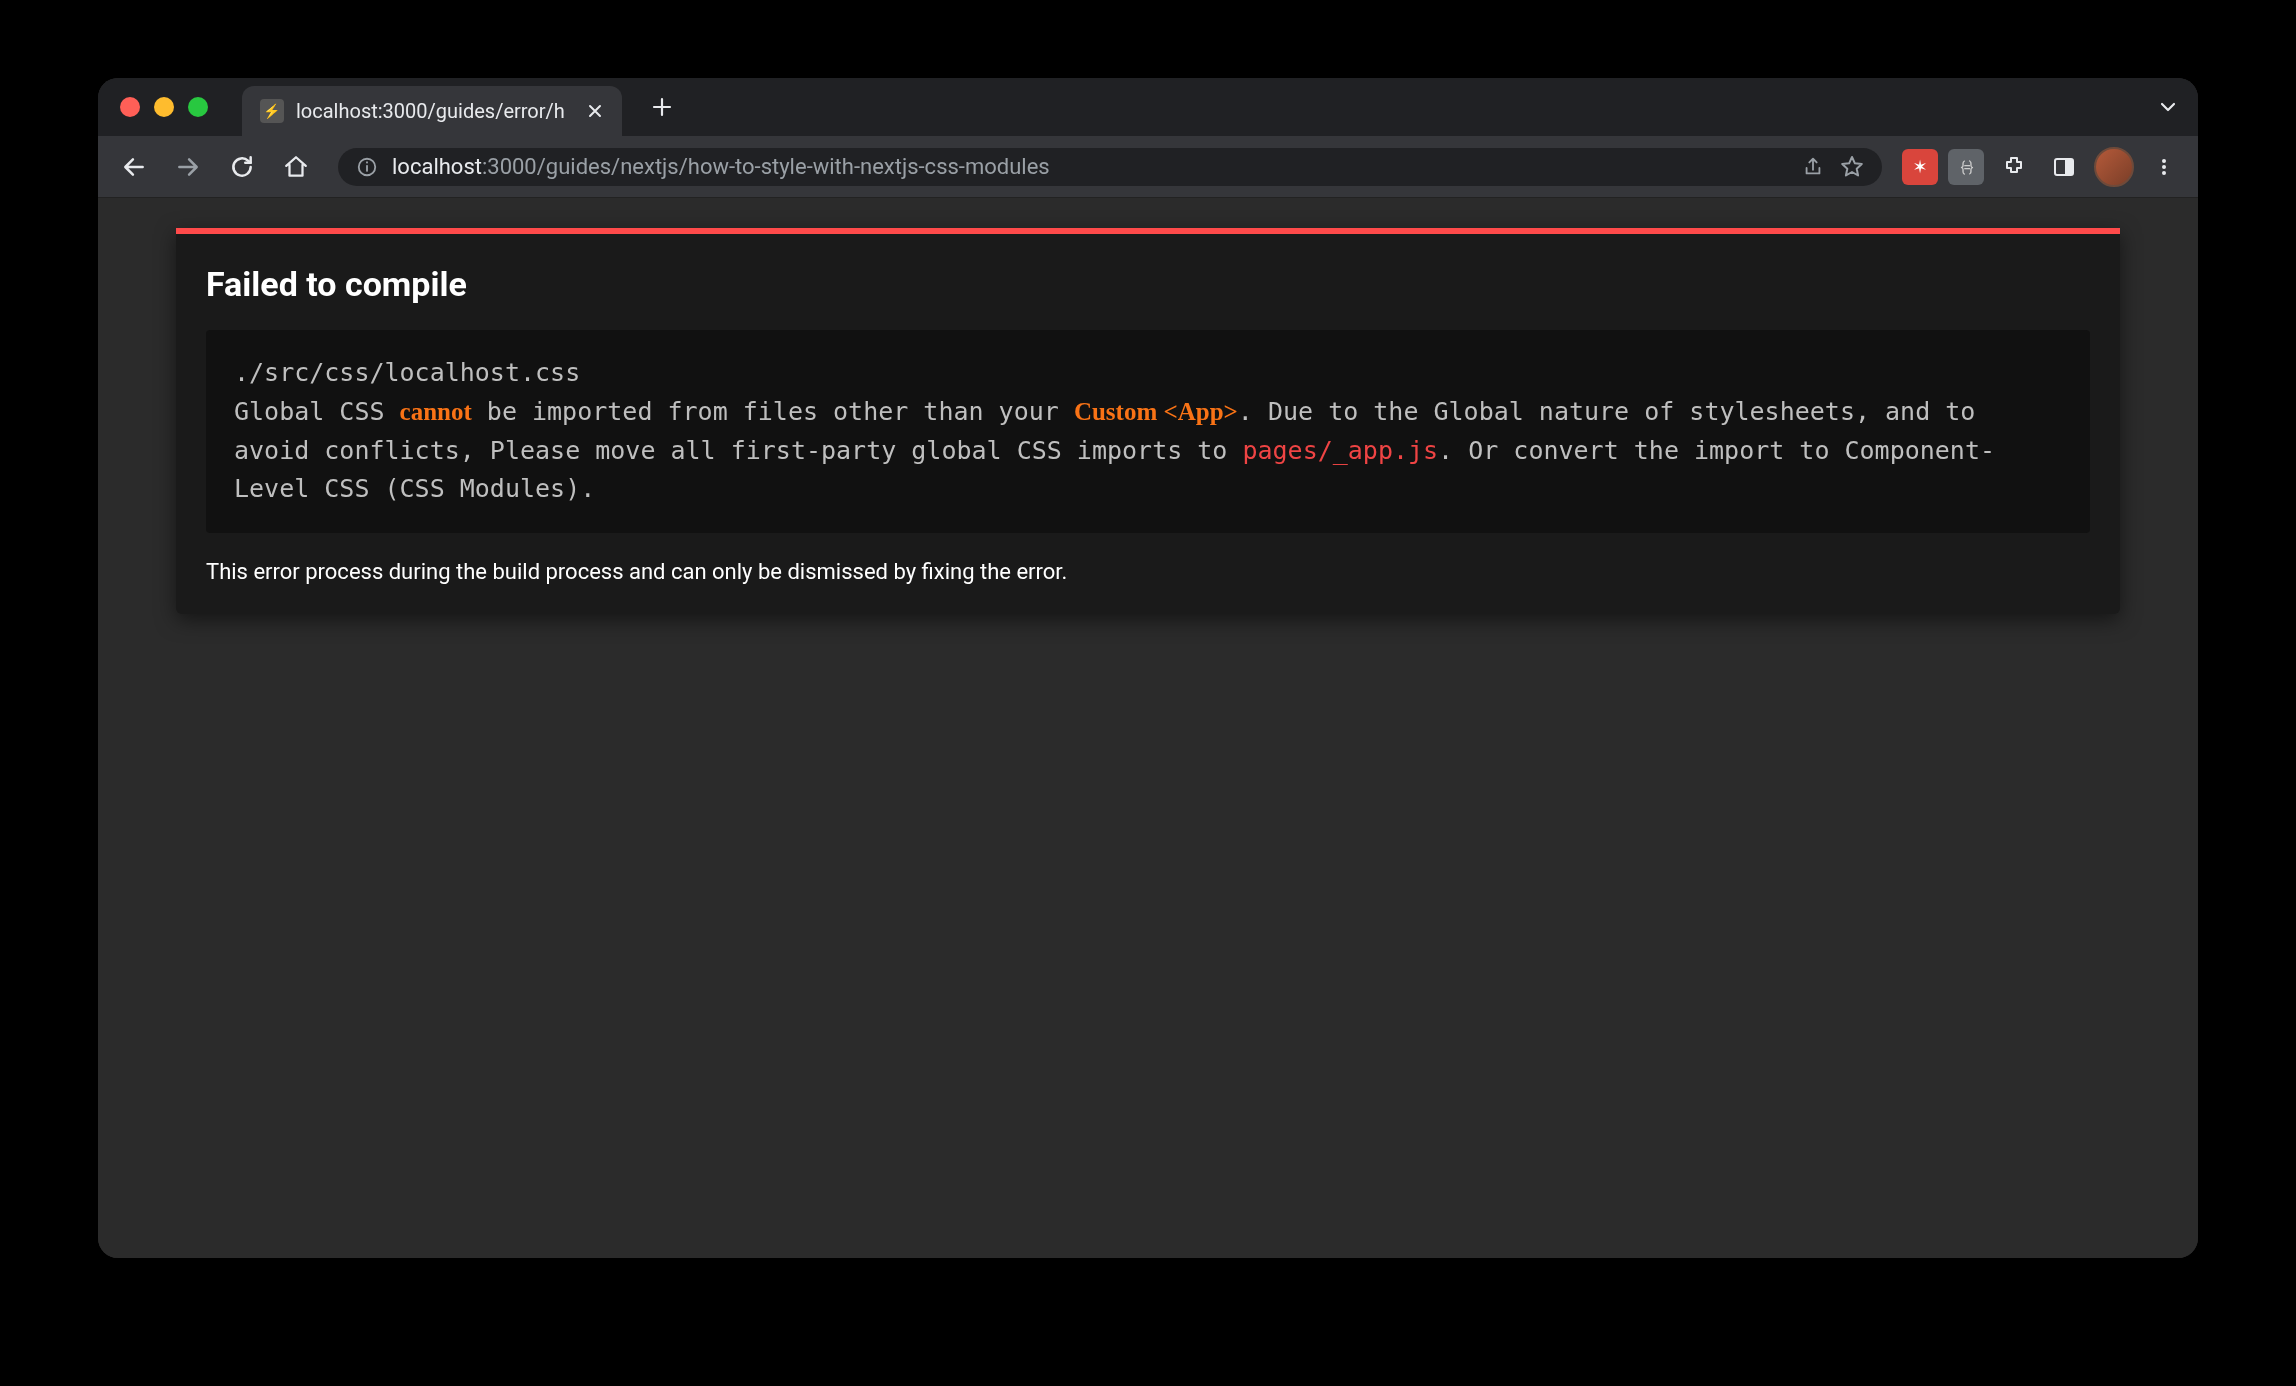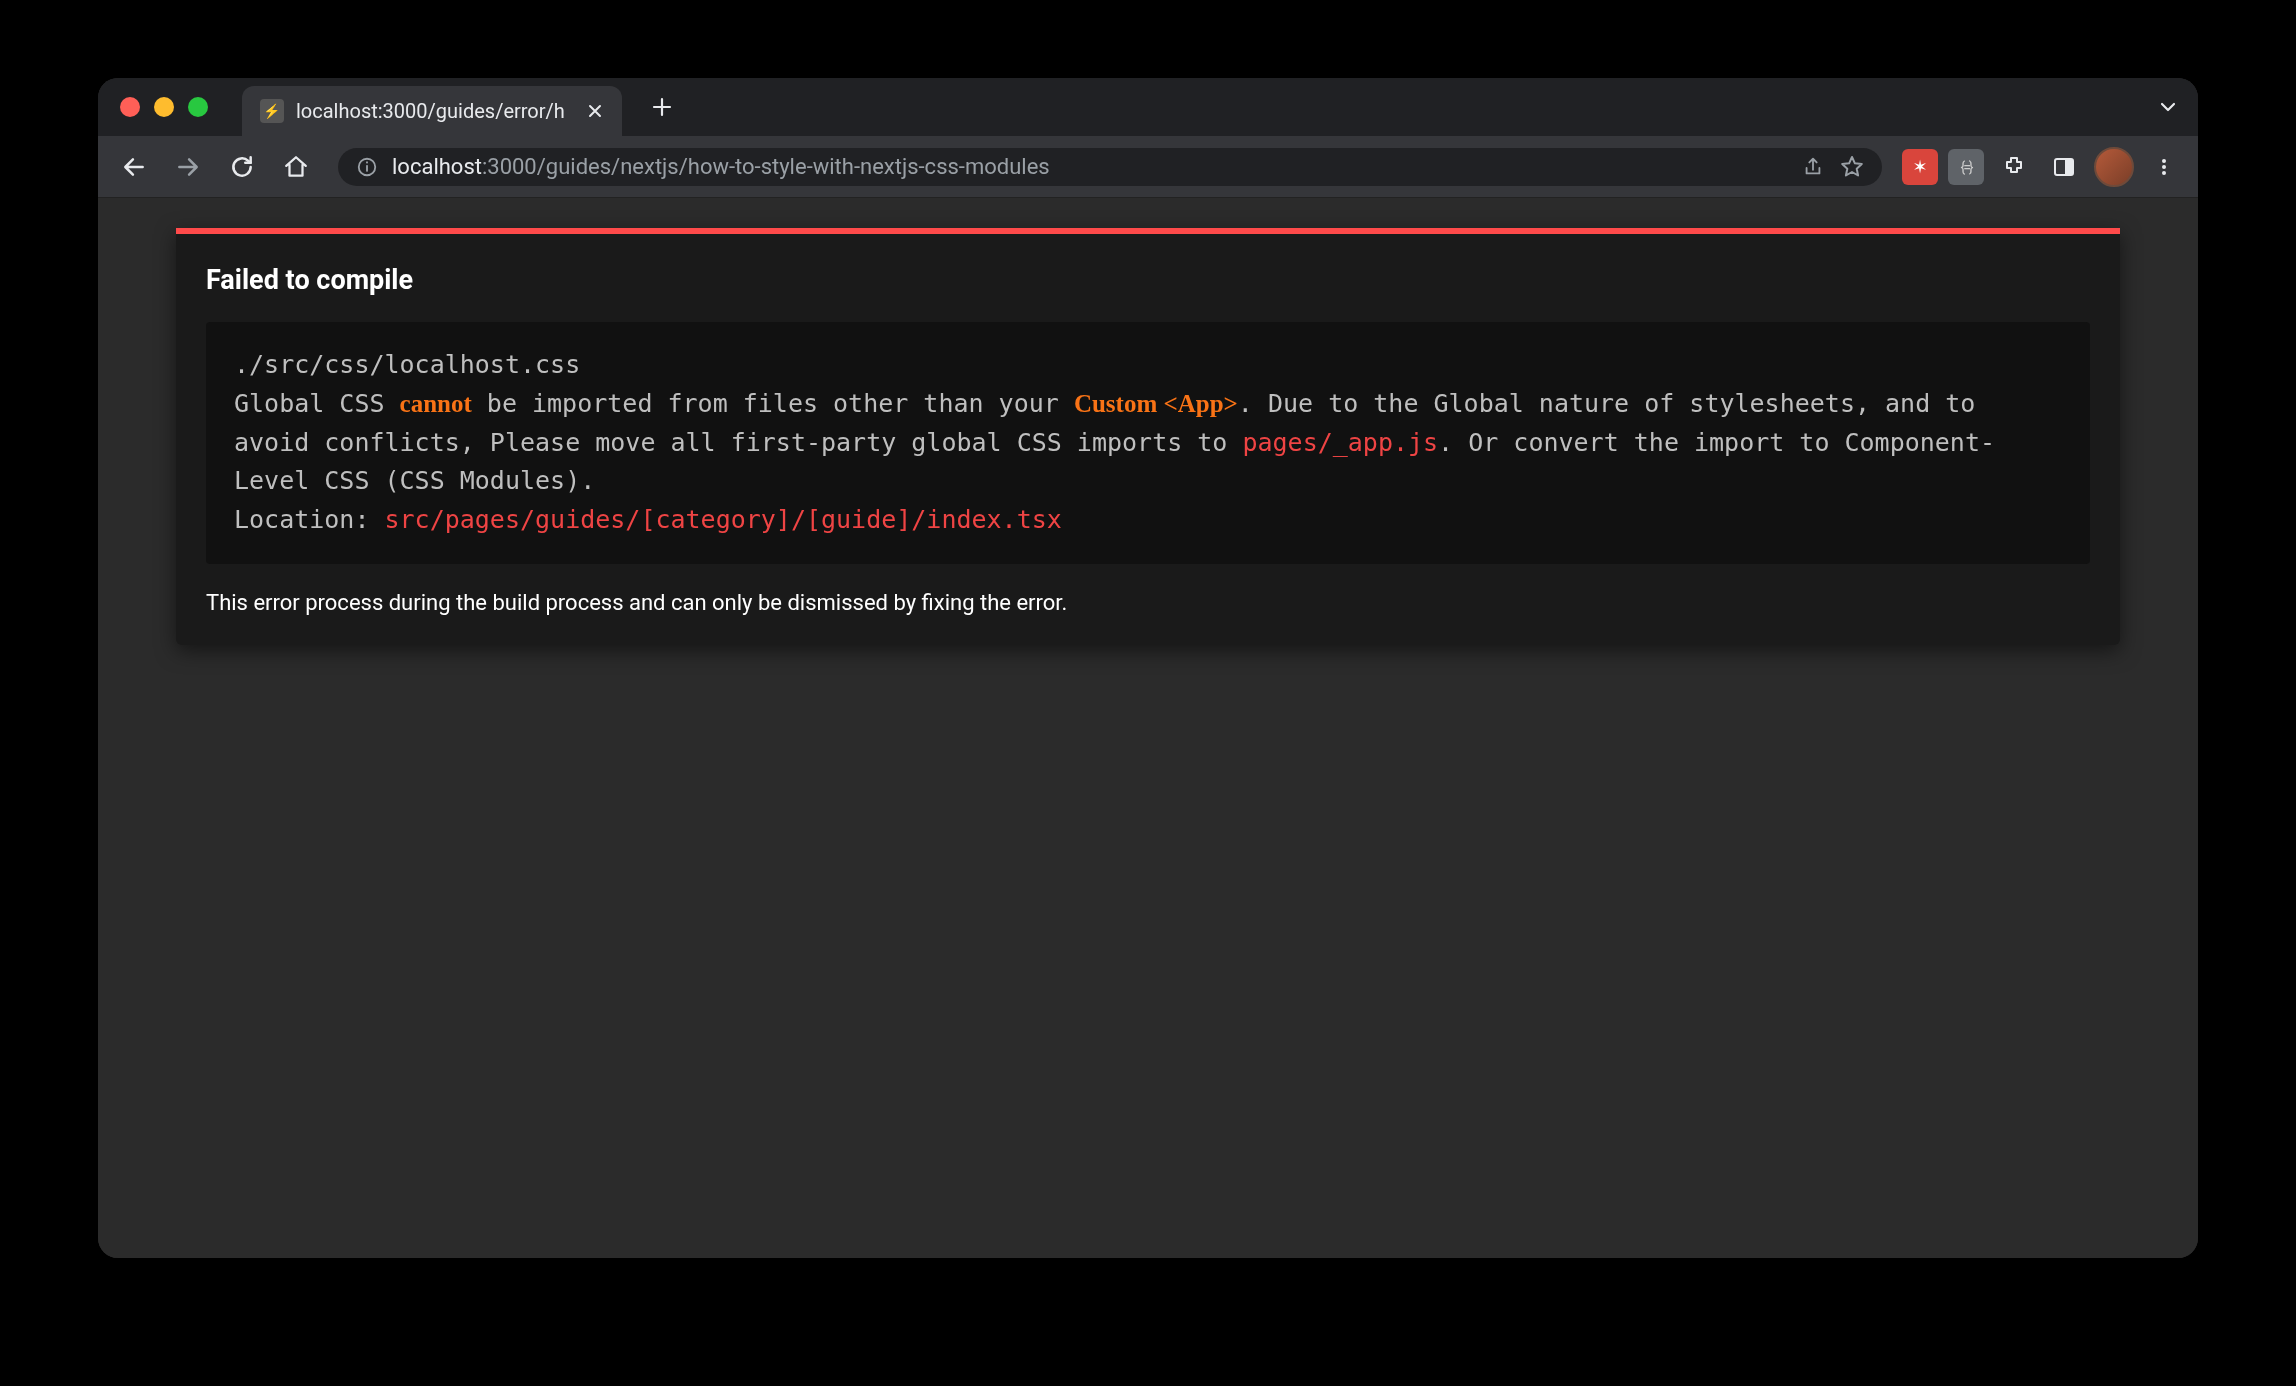--- a/index.html
+++ b/index.html
@@ -111,21 +111,21 @@
     overflow:auto;
   }
   .error-card {
     background:#1a1a1a;
     border-top: 6px solid #ff4a4a;
     border-radius: 0 0 6px 6px;
     padding: 30px;
     box-shadow: 0 6px 20px rgba(0,0,0,.5);
   }
   .error-title {
-    color:#fff; font-size:27px; font-weight:700; margin-bottom: 26px;
+    color:#fff; font-size:34px; font-weight:700; margin-bottom: 26px;
   }
   .error-body {
     background:#111;
     border-radius:4px;
     padding: 24px 28px;
     font-family: ui-monospace, SFMono-Regular, Menlo, Monaco, Consolas, monospace;
     font-size: 25px;
     line-height: 1.55;
     color:#bfbfbf;
     white-space: normal;
@@ -245,21 +245,18 @@
   </div>
 
   <div class="content">
     <div class="error-card">
       <div class="error-title">Failed to compile</div>
       <div class="error-body">
         <span class="file">./src/css/localhost.css</span>
         <span class="msg">
           <span>Global CSS </span><span class="strong">cannot</span><span> be imported from files other than your </span><span class="strong">Custom &lt;App&gt;</span><span>. Due to the Global nature of stylesheets, and to avoid conflicts, Please move all first-party global CSS imports to </span><span class="link">pages/_app.js</span><span>. Or convert the import to Component-Level CSS (CSS Modules).</span>
         </span>
-        <span class="msg">
-          <span>Location: </span><span class="link">src/pages/guides/[category]/[guide]/index.tsx</span>
-        </span>
       </div>
       <div class="error-footer">This error process during the build process and can only be dismissed by fixing the error.</div>
     </div>
   </div>
 
 </div>
 
 </body></html>

